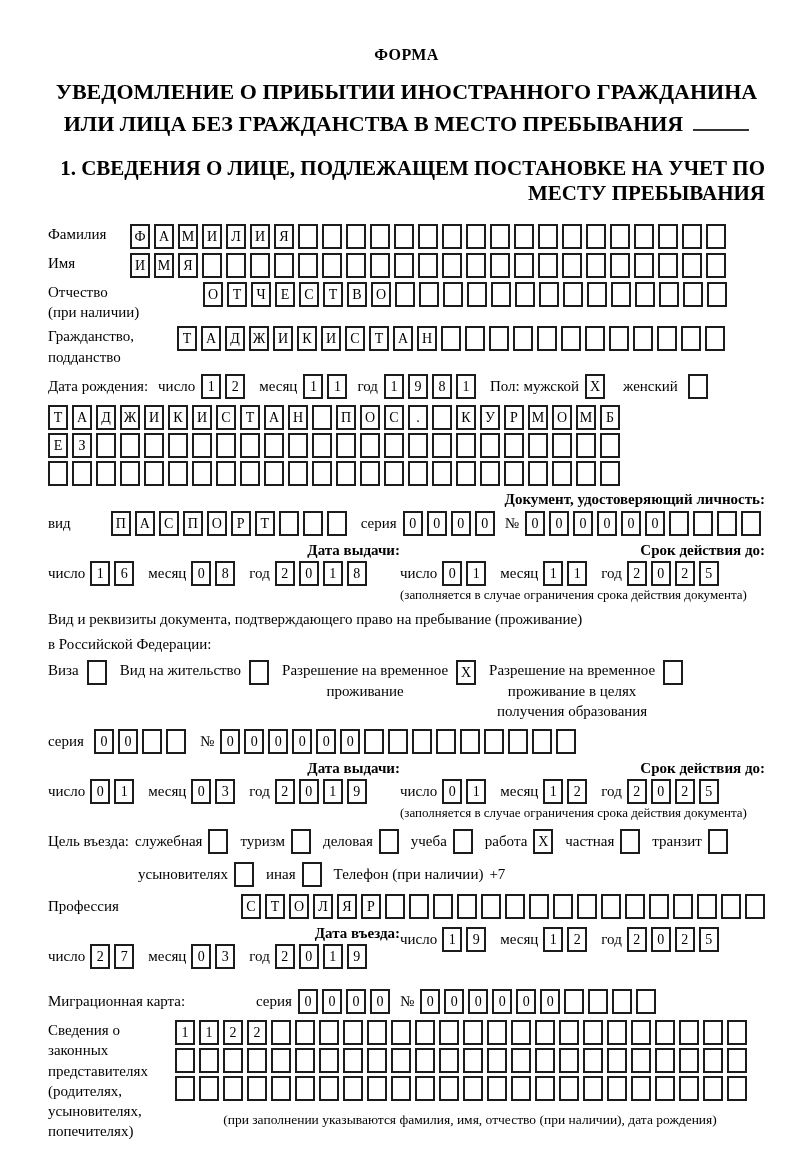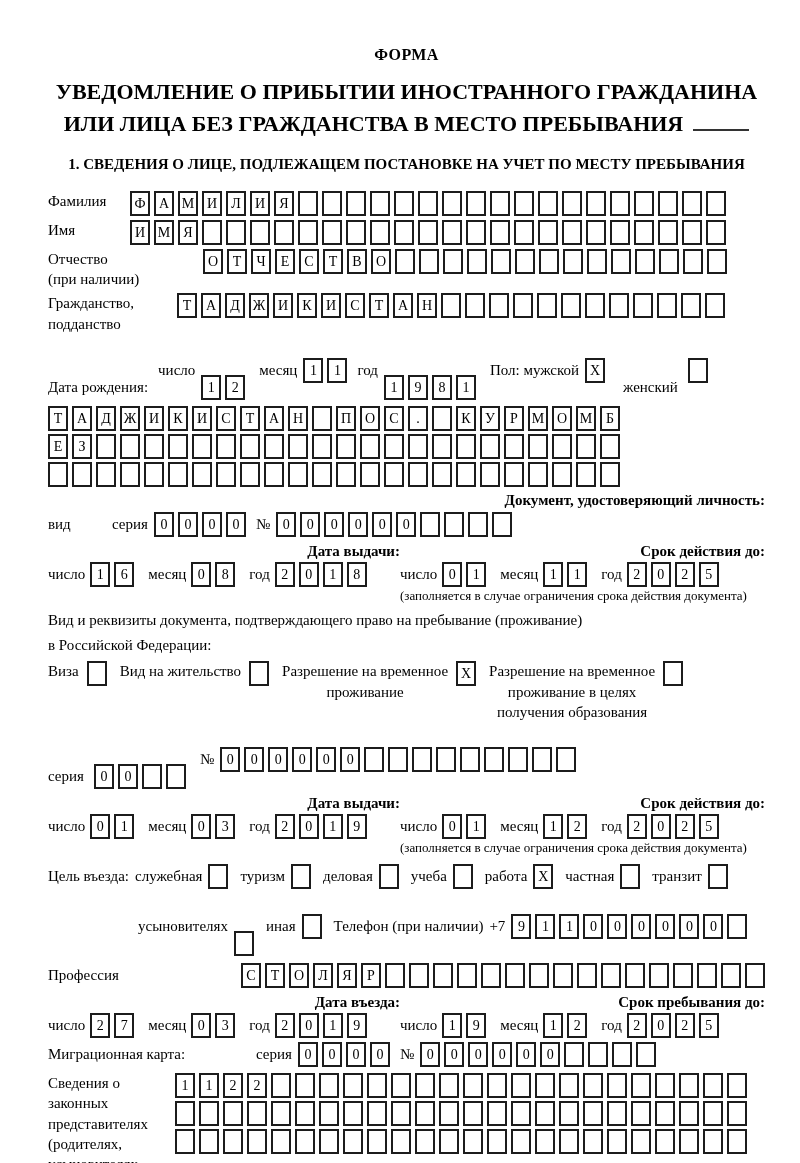--- a/index.html
+++ b/index.html
@@ -7,37 +7,37 @@
     width:800px;height:1163px;box-sizing:border-box;
     padding:34px 35px 14px 48px;
     font-family:"Liberation Serif",serif;color:#000;background:#fff;
     overflow:hidden;
   }
   .hdr{margin-left:524px;font-size:14.5px;line-height:1.32;}
   .hdr-sub{font-size:13px;margin-top:3px;line-height:1.3;}
   .forma{text-align:center;font-weight:bold;font-size:16px;margin-top:12px;letter-spacing:.4px;}
   .title{text-align:center;font-weight:bold;font-size:22px;line-height:1.45;margin-top:12px;}
   .blank-line{display:inline-block;width:56px;border-bottom:2px solid #333;height:13px;margin-left:10px;}
-  .sec{text-align:center;font-weight:bold;font-size:15px;margin-top:16px;}
+  .sec{text-align:right;font-weight:bold;font-size:21px;margin-top:16px;}
   .lbl{font-size:15px;line-height:1.35;}
   .cells{white-space:nowrap;display:inline-block;}
   .cell{
     display:inline-block;width:16px;height:21px;border:2px solid #1c1c1c;margin-right:4px;
     font-size:14px;line-height:21px;text-align:center;vertical-align:top;background:#fff;
   }
   .frow{display:flex;align-items:flex-start;margin-top:4px;}
   .frow.c{align-items:center;}
   .lblcol{flex:none;}
   .surname-label{width:82px;}
   .patr-label{width:155px;}
   .cit-label{width:129px;}
   .bp-label{width:142px;}
   .prof-label{width:157px;}
   .rep-label{width:127px;}
-  .gap6{margin-right:6px;} .gap10{margin-right:10px;margin-top:34px;} .gap14{margin-right:14px;}
+  .gap6{margin-right:6px;} .gap10{margin-right:10px;} .gap14{margin-right:14px;}
   .dates{display:flex;margin-top:6px;}
   .dcol-l{width:352px;flex:none;}
   .dcol-r{flex:1;}
   .dhead{text-align:right;font-weight:bold;font-size:15px;}
   .dfields{display:flex;align-items:center;margin-top:2px;}
   .dfields .lbl{margin-right:5px;}
   .dfields .cells{margin-right:10px;}
   .dnote{font-size:13px;margin-top:1px;}
   .permits{display:flex;align-items:flex-start;margin-top:6px;}
   .permit{display:flex;align-items:flex-start;margin-right:9px;}
@@ -107,20 +107,21 @@
       <div class="cells"><span class="cell">Т</span><span class="cell">А</span><span class="cell">Д</span><span class="cell">Ж</span><span class="cell">И</span><span class="cell">К</span><span class="cell">И</span><span class="cell">С</span><span class="cell">Т</span><span class="cell">А</span><span class="cell">Н</span><span class="cell"></span><span class="cell">П</span><span class="cell">О</span><span class="cell">С</span><span class="cell">.</span><span class="cell"></span><span class="cell">К</span><span class="cell">У</span><span class="cell">Р</span><span class="cell">М</span><span class="cell">О</span><span class="cell">М</span><span class="cell">Б</span></div>
       <div class="cells"><span class="cell">Е</span><span class="cell">З</span><span class="cell"></span><span class="cell"></span><span class="cell"></span><span class="cell"></span><span class="cell"></span><span class="cell"></span><span class="cell"></span><span class="cell"></span><span class="cell"></span><span class="cell"></span><span class="cell"></span><span class="cell"></span><span class="cell"></span><span class="cell"></span><span class="cell"></span><span class="cell"></span><span class="cell"></span><span class="cell"></span><span class="cell"></span><span class="cell"></span><span class="cell"></span><span class="cell"></span></div>
       <div class="cells"><span class="cell"></span><span class="cell"></span><span class="cell"></span><span class="cell"></span><span class="cell"></span><span class="cell"></span><span class="cell"></span><span class="cell"></span><span class="cell"></span><span class="cell"></span><span class="cell"></span><span class="cell"></span><span class="cell"></span><span class="cell"></span><span class="cell"></span><span class="cell"></span><span class="cell"></span><span class="cell"></span><span class="cell"></span><span class="cell"></span><span class="cell"></span><span class="cell"></span><span class="cell"></span><span class="cell"></span></div>
     </div>
   </div>
 
   <div class="dhead" style="margin-top:2px;">Документ, удостоверяющий личность:</div>
 
   <div class="frow c" style="margin-top:3px;">
     <span class="lbl" style="width:64px;">вид</span>
+    <span class="cells gap10"><span class="cell">П</span><span class="cell">А</span><span class="cell">С</span><span class="cell">П</span><span class="cell">О</span><span class="cell">Р</span><span class="cell">Т</span><span class="cell"></span><span class="cell"></span><span class="cell"></span></span>
     <span class="lbl gap6">серия</span>
     <span class="cells gap6"><span class="cell">0</span><span class="cell">0</span><span class="cell">0</span><span class="cell">0</span></span>
     <span class="lbl gap6">№</span>
     <span class="cells"><span class="cell">0</span><span class="cell">0</span><span class="cell">0</span><span class="cell">0</span><span class="cell">0</span><span class="cell">0</span><span class="cell"></span><span class="cell"></span><span class="cell"></span><span class="cell"></span></span>
   </div>
 
   <div class="dates">
     <div class="dcol-l">
       <div class="dhead">Дата выдачи:</div>
       <div class="dfields">
@@ -226,54 +227,52 @@
     <span class="cells"><span class="cell"></span></span>
   </div>
 
   <div class="purpose" style="margin-left:90px;">
     <span class="lbl">усыновителях</span>
     <span class="cells gap10"><span class="cell"></span></span>
     <span class="lbl">иная</span>
     <span class="cells gap14"><span class="cell"></span></span>
     <span class="lbl gap14">Телефон (при наличии)</span>
     <span class="lbl">+7</span>
-    <span class="cells"><span class="cell">9</span><span class="cell">1</span><span class="cell">1</span><span class="cell">0</span><span class="cell">0</span><span class="cell">0</span><span class="cell">0</span><span class="cell">0</span><span class="cell">0</span><span class="cell"></span></span>
   </div>
 
   <div class="frow c" style="margin-top:7px;gap:36px;">
     <span class="lbl lblcol prof-label">Профессия</span>
     <span class="cells"><span class="cell">С</span><span class="cell">Т</span><span class="cell">О</span><span class="cell">Л</span><span class="cell">Я</span><span class="cell">Р</span><span class="cell"></span><span class="cell"></span><span class="cell"></span><span class="cell"></span><span class="cell"></span><span class="cell"></span><span class="cell"></span><span class="cell"></span><span class="cell"></span><span class="cell"></span><span class="cell"></span><span class="cell"></span><span class="cell"></span><span class="cell"></span><span class="cell"></span><span class="cell"></span></span>
   </div>
 
   <div class="dates">
     <div class="dcol-l">
       <div class="dhead">Дата въезда:</div>
       <div class="dfields">
         <span class="lbl">число</span>
         <span class="cells"><span class="cell">2</span><span class="cell">7</span></span>
         <span class="lbl">месяц</span>
         <span class="cells"><span class="cell">0</span><span class="cell">3</span></span>
         <span class="lbl">год</span>
         <span class="cells"><span class="cell">2</span><span class="cell">0</span><span class="cell">1</span><span class="cell">9</span></span>
       </div>
     </div>
     <div class="dcol-r">
-      <div class="dhead">Срок пребывания до:</div>
       <div class="dfields">
         <span class="lbl">число</span>
         <span class="cells"><span class="cell">1</span><span class="cell">9</span></span>
         <span class="lbl">месяц</span>
         <span class="cells"><span class="cell">1</span><span class="cell">2</span></span>
         <span class="lbl">год</span>
         <span class="cells"><span class="cell">2</span><span class="cell">0</span><span class="cell">2</span><span class="cell">5</span></span>
       </div>
     </div>
   </div>
 
-  <div class="frow c" style="margin-top:4px;">
+  <div class="frow c" style="margin-top:20px;">
     <span class="lbl" style="width:208px;">Миграционная карта:</span>
     <span class="lbl gap6">серия</span>
     <span class="cells gap6"><span class="cell">0</span><span class="cell">0</span><span class="cell">0</span><span class="cell">0</span></span>
     <span class="lbl gap6">№</span>
     <span class="cells"><span class="cell">0</span><span class="cell">0</span><span class="cell">0</span><span class="cell">0</span><span class="cell">0</span><span class="cell">0</span><span class="cell"></span><span class="cell"></span><span class="cell"></span><span class="cell"></span></span>
   </div>
 
   <div class="frow" style="margin-top:6px;">
     <div class="lbl lblcol rep-label">
       <div>Сведения о</div>
@@ -282,16 +281,17 @@
       <div>(родителях,</div>
       <div>усыновителях,</div>
       <div>попечителях)</div>
     </div>
     <div>
       <div class="cellrows">
         <div class="cells"><span class="cell">1</span><span class="cell">1</span><span class="cell">2</span><span class="cell">2</span><span class="cell"></span><span class="cell"></span><span class="cell"></span><span class="cell"></span><span class="cell"></span><span class="cell"></span><span class="cell"></span><span class="cell"></span><span class="cell"></span><span class="cell"></span><span class="cell"></span><span class="cell"></span><span class="cell"></span><span class="cell"></span><span class="cell"></span><span class="cell"></span><span class="cell"></span><span class="cell"></span><span class="cell"></span><span class="cell"></span></div>
         <div class="cells"><span class="cell"></span><span class="cell"></span><span class="cell"></span><span class="cell"></span><span class="cell"></span><span class="cell"></span><span class="cell"></span><span class="cell"></span><span class="cell"></span><span class="cell"></span><span class="cell"></span><span class="cell"></span><span class="cell"></span><span class="cell"></span><span class="cell"></span><span class="cell"></span><span class="cell"></span><span class="cell"></span><span class="cell"></span><span class="cell"></span><span class="cell"></span><span class="cell"></span><span class="cell"></span><span class="cell"></span></div>
         <div class="cells"><span class="cell"></span><span class="cell"></span><span class="cell"></span><span class="cell"></span><span class="cell"></span><span class="cell"></span><span class="cell"></span><span class="cell"></span><span class="cell"></span><span class="cell"></span><span class="cell"></span><span class="cell"></span><span class="cell"></span><span class="cell"></span><span class="cell"></span><span class="cell"></span><span class="cell"></span><span class="cell"></span><span class="cell"></span><span class="cell"></span><span class="cell"></span><span class="cell"></span><span class="cell"></span><span class="cell"></span></div>
       </div>
+      <div class="rep-note">(при заполнении указываются фамилия, имя, отчество (при наличии), дата рождения)</div>
     </div>
   </div>
 
 </div>
 
 </body></html>

